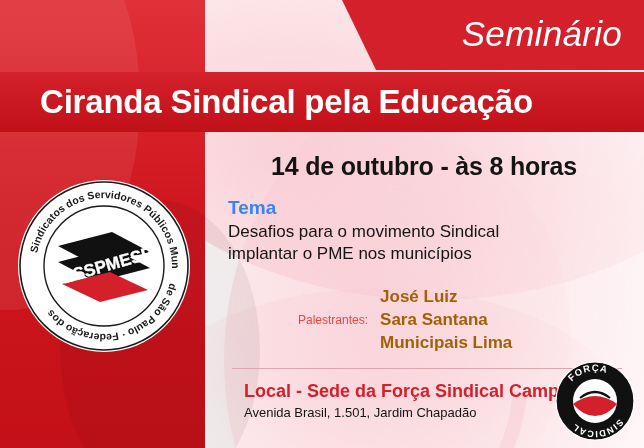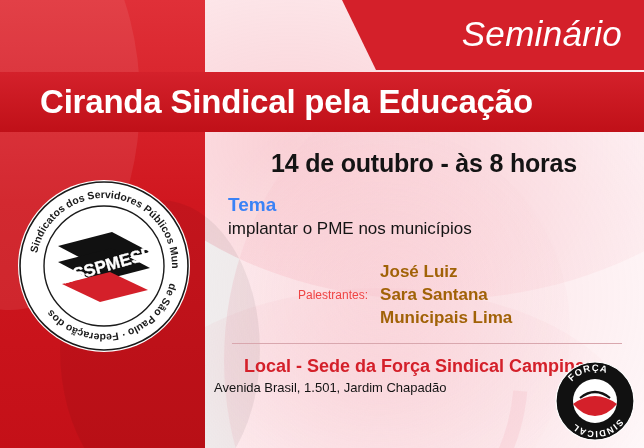--- a/index.html
+++ b/index.html
@@ -179,24 +179,23 @@
     left: 214px;
     top: 132px;
     width: 420px;
     height: 316px;
   }
   .date-line {
     color: #141414;
     font-size: 25px;
     font-weight: bold;
     text-align: center;
-    padding-top: 5px;
+    padding-top: 20px;
     letter-spacing: -0.2px;
     white-space: nowrap;
-    margin-top: 12px;
   }
   .tema-label {
     color: #3b82f6;
     font-size: 19px;
     font-weight: bold;
     margin-top: 16px;
     margin-left: 14px;
   }
   .tema-lines {
     color: #141414;
@@ -238,20 +237,21 @@
     color: #d4202a;
     font-size: 18px;
     font-weight: bold;
     margin-top: 12px;
     margin-left: 30px;
   }
   .address-line {
     color: #141414;
     font-size: 13px;
     margin-top: 3px;
+    margin-left: 30px;
   }
 
   
   .fs-seal {
     position: absolute;
     right: 8px;
     bottom: 6px;
     width: 82px;
     height: 82px;
   }
@@ -314,20 +314,21 @@
       <text x="90" y="96" transform="rotate(-16 90 96)" text-anchor="middle" font-family="Liberation Sans, sans-serif" font-size="17" font-weight="bold" fill="#ffffff" stroke="#ffffff" stroke-width="0.4">FESSPMESP</text>
     </svg>
   </div>
 
   <div class="content">
 
     <div class="date-line">14 de outubro - às 8 horas</div>
 
     <div class="tema-label">Tema</div>
     <div class="tema-lines">
+      <div>Desafios para o movimento Sindical</div>
       <div>implantar o PME nos municípios</div>
     </div>
 
     <div class="speakers">
       <div class="speakers-label">Palestrantes:</div>
       <div class="speakers-names">
         <div>José Luiz</div>
         <div>Sara Santana</div>
         <div>Municipais Lima</div>
       </div>

